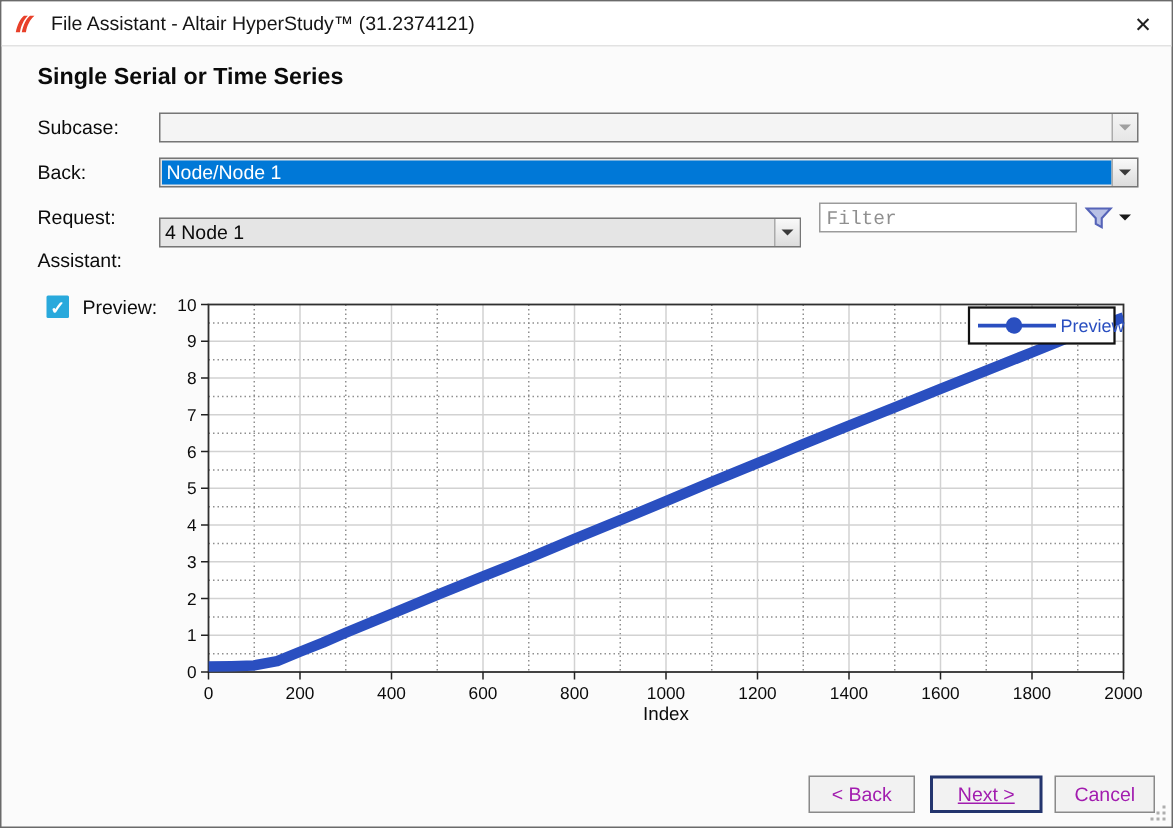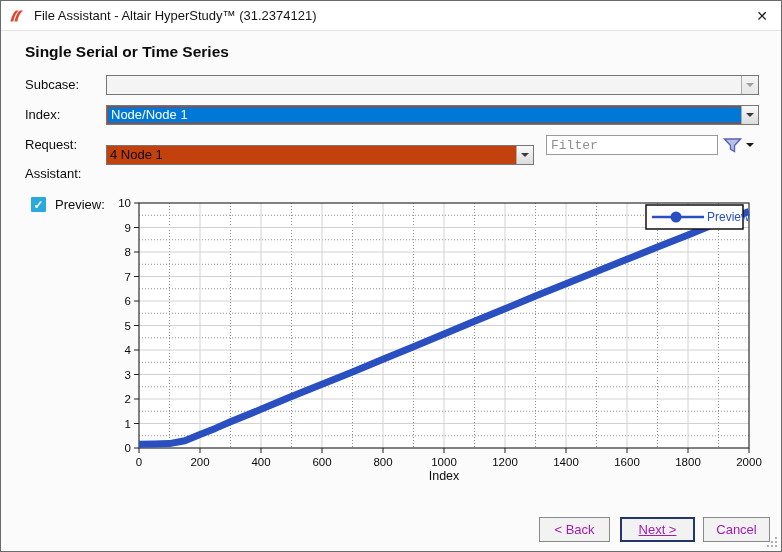--- a/index.html
+++ b/index.html
@@ -18,21 +18,21 @@
   .close-btn {
     position:absolute; right:6px; top:3px; width:26px; height:24px;
     display:flex; align-items:center; justify-content:center;
     font-size:14px; color:#222; cursor:default;
   }
   .heading { position:absolute; left:24px; top:42px; font-size:15.5px; font-weight:bold; color:#0b0b0b; }
 
   .field-label { position:absolute; left:24px; height:20px; line-height:20px; font-size:13px; color:#0b0b0b; }
 
   .combo {
-    position:absolute; height:20px; border:1px solid #767676; background:#c2410c;
+    position:absolute; height:20px; border:1px solid #767676; background:#e5e5e5;
     display:flex; align-items:stretch;
   }
   .combo .combo-text {
     flex:1 1 auto; font-size:13px; line-height:17px; padding:0 3px;
     color:#0b0b0b; white-space:nowrap; overflow:hidden;
   }
   .combo .combo-arrow {
     flex:0 0 17px; border-left:1px solid #ababab;
     background:linear-gradient(#f9f9f9,#dcdcdc);
     display:flex; align-items:center; justify-content:center;
@@ -85,21 +85,21 @@
   <div class="heading">Single Serial or Time Series</div>
 
   <div class="field-label" style="top:74px;">Subcase:</div>
   <div class="combo disabled" style="left:105px; top:74px; width:653px;">
     <div class="combo-text"></div>
     <div class="combo-arrow">
         <span class="tri-down"></span>
       </div>
   </div>
 
-  <div class="field-label" style="top:104px;">Index:</div>
+  <div class="field-label" style="top:104px;">Back:</div>
   <div class="combo selected" style="left:105px; top:104px; width:653px;">
     <div class="combo-text">Node/Node 1</div>
     <div class="combo-arrow">
         <span class="tri-down"></span>
       </div>
   </div>
 
   <div class="field-label" style="top:134px;">Request:</div>
   <div class="combo" style="left:105px; top:144px; width:428px;">
     <div class="combo-text">4 Node 1</div>

